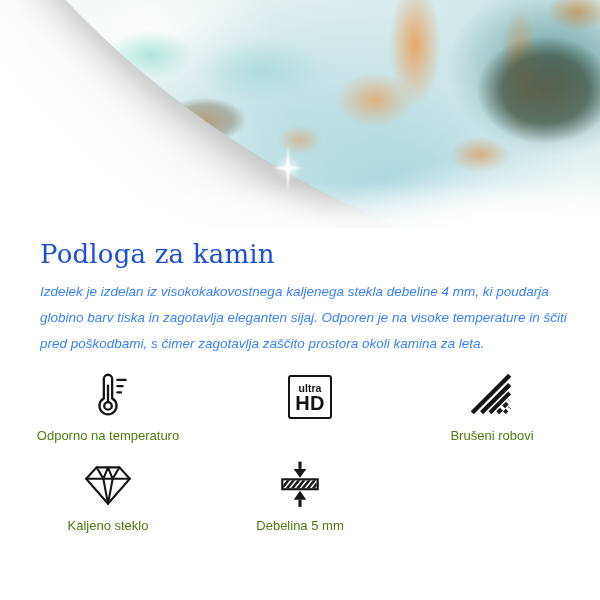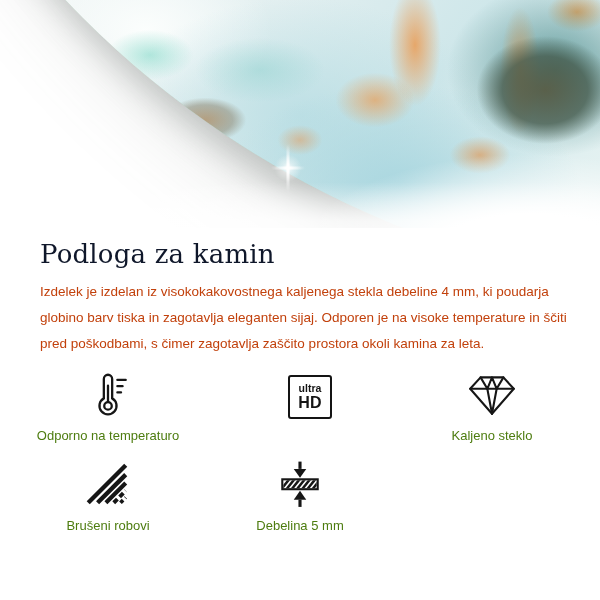--- a/index.html
+++ b/index.html
@@ -78,29 +78,30 @@
   }
 
   
   .content { padding:0 30px 0 40px; }
   h1 {
     margin:8px 0 0 0;
     font-family:"DejaVu Serif", "Liberation Serif", serif;
     font-weight:400;
     font-size:26px;
     line-height:36px;
-    color:#0f172a;
+    color:#1d4ed8;
     letter-spacing:0.2px;
   }
   .lead {
     margin:7px 0 0 0;
     width:538px;
     font-size:13.5px;
     line-height:26px;
-    color:#c2410c;
+    color:#3b82f6;
+    font-style:italic;
   }
 
   
   .features {
     display:grid;
     grid-template-columns:repeat(3, 1fr);
     margin:10px 12px 0;
     row-gap:14px;
   }
   .feature { display:flex; flex-direction:column; align-items:center; }
@@ -108,21 +109,21 @@
   .feature-label { margin-top:9px; font-size:13px; color:#4d7c0f; white-space:nowrap; }
   .icon-svg { display:block; }
 
   .uhd-box {
     width:44px; height:44px;
     border:2.5px solid #141414; border-radius:3px;
     display:flex; flex-direction:column; align-items:center; justify-content:center;
     color:#141414; box-sizing:border-box;margin-left:20px;
   }
   .uhd-top { font-size:10.5px; font-weight:600; line-height:11px; }
-  .uhd-bottom { font-size:16px; font-weight:800; line-height:16px; margin-top:1px; letter-spacing:0.3px; }
+  .uhd-bottom { font-size:20px; font-weight:800; line-height:16px; margin-top:1px; letter-spacing:0.3px; }
 </style>
 </head>
 <body>
 
 <div class="hero">
   <div class="disc-mask">
     <div class="marble"></div>
   </div>
   <div class="hero-fade"></div>
   <div class="sparkle"></div>
@@ -154,42 +155,42 @@
       <div class="uhd-box">
         <span class="uhd-top">ultra</span>
         <span class="uhd-bottom">HD</span>
       </div>
     </div>
   </div>
 
 
   <div class="feature">
     <div class="icon-wrap">
+      <svg class="icon-svg" width="50" height="50" viewBox="0 0 48 48" fill="none" stroke="#161616" stroke-linecap="butt">
+        <path d="M5 42 L41 6" stroke-width="4.2"></path>
+        <path d="M14 42 L41 15" stroke-width="4.2"></path>
+        <path d="M22 42 L41 23" stroke-width="4"></path>
+        <path d="M29.5 42 L41 30.5" stroke-width="3.8" stroke-dasharray="5 3"></path>
+        <path d="M36 42 L41 37" stroke-width="3.6" stroke-dasharray="3.5 3"></path>
+      </svg>
+    </div>
+    <div class="feature-label">Brušeni robovi</div>
+  </div>
+
+  <div class="feature">
+    <div class="icon-wrap">
       <svg class="icon-svg" width="54" height="50" viewBox="0 0 52 48" fill="none" stroke="#161616" stroke-width="2" stroke-linecap="round" stroke-linejoin="round">
         <path d="M15 8 H37 L47 19 L26 43 L5 19 Z"></path>
         <path d="M5 19 H47"></path>
         <path d="M15 8 L21.5 19 L26 8 L30.5 19 L37 8"></path>
         <path d="M21.5 19 L26 43"></path>
         <path d="M30.5 19 L26 43"></path>
       </svg>
     </div>
     <div class="feature-label">Kaljeno steklo</div>
-  </div>
-
-  <div class="feature">
-    <div class="icon-wrap">
-      <svg class="icon-svg" width="50" height="50" viewBox="0 0 48 48" fill="none" stroke="#161616" stroke-linecap="butt">
-        <path d="M5 42 L41 6" stroke-width="4.2"></path>
-        <path d="M14 42 L41 15" stroke-width="4.2"></path>
-        <path d="M22 42 L41 23" stroke-width="4"></path>
-        <path d="M29.5 42 L41 30.5" stroke-width="3.8" stroke-dasharray="5 3"></path>
-        <path d="M36 42 L41 37" stroke-width="3.6" stroke-dasharray="3.5 3"></path>
-      </svg>
-    </div>
-    <div class="feature-label">Brušeni robovi</div>
   </div>
 
   <div class="feature">
     <div class="icon-wrap">
       <svg class="icon-svg" width="50" height="50" viewBox="0 0 48 48" fill="none">
         <defs>
           <clipPath id="barclip">
               <rect x="8" y="20.5" width="32" height="7.5"></rect>
             </clipPath>
         </defs>

